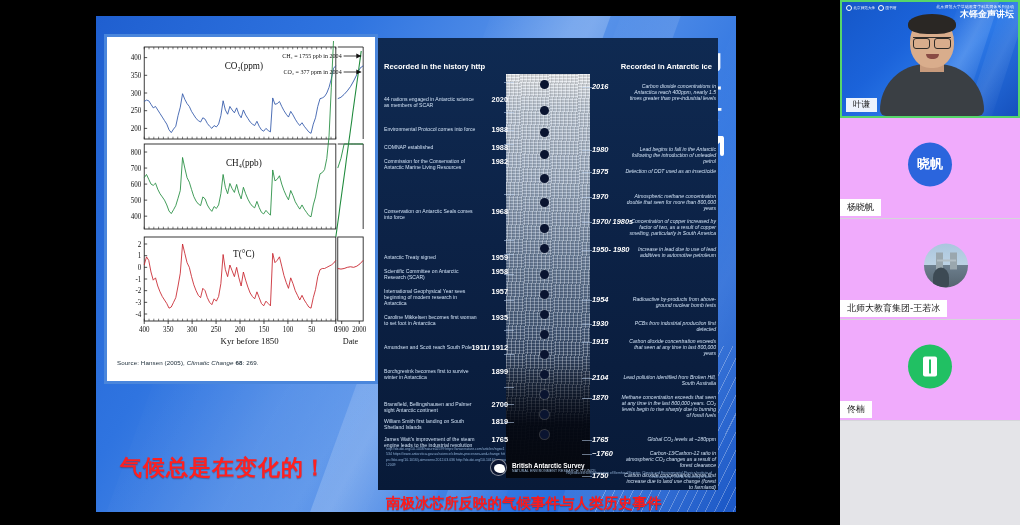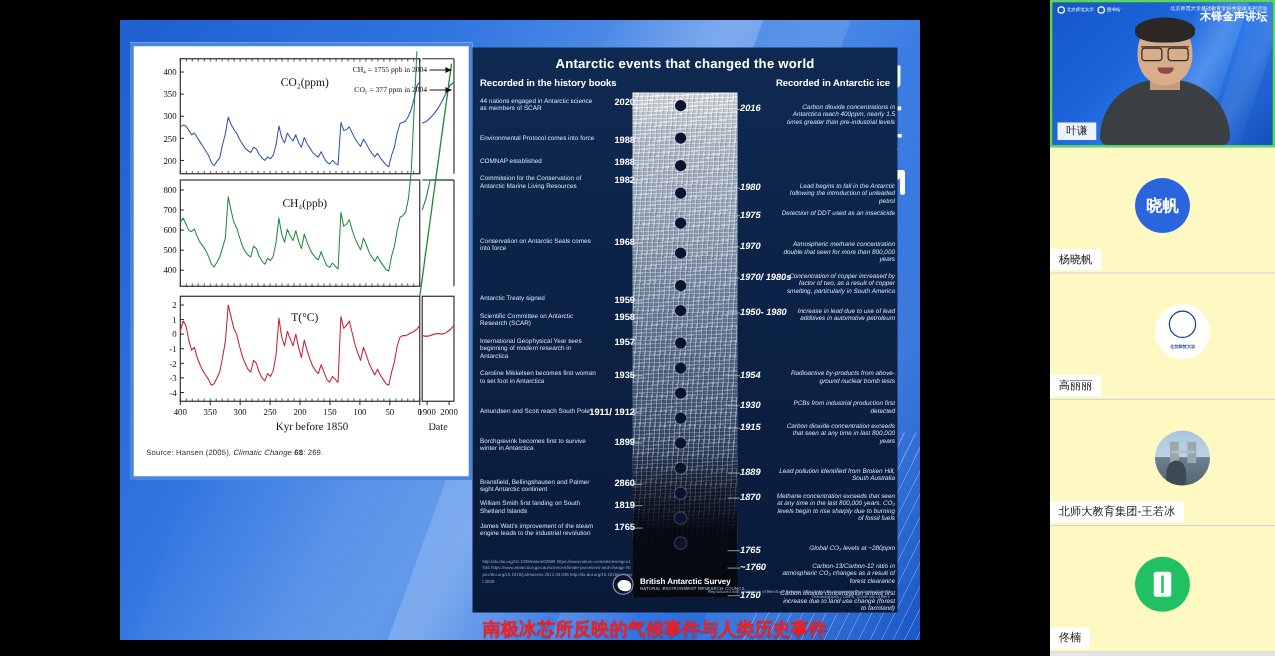--- a/index.html
+++ b/index.html
@@ -119,21 +119,21 @@
   .dot {
     position:absolute; left:162px; width:9px; height:9px; border-radius:50%;
     background:#0a1430; box-shadow: 0 0 0 1px rgba(255,255,255,.18);
   }
 
   .evt { position:absolute; font-family:"Liberation Sans", sans-serif; }
   .evt .yr {
     font-weight:700; font-size:7.4px; color:#ffffff; white-space:nowrap; line-height:8.6px;
   }
   .evt .tx { font-size:5.1px; color:#cfe0f4; line-height:6.0px; }
-  .evt.left  { text-align:left;  width:120px; left:6px; }
+  .evt.left  { text-align:left;  width:120px; left:6px;margin-top:18px; }
   .evt.left .yr { position:absolute; right:-4px; top:0; }
   .evt.left .tx { width:96px; }
   .evt.right { text-align:right; width:124px; left:214px;font-style:italic; }
   .evt.right .yr { position:absolute; left:0; top:0; }
   .evt.right .tx { margin-left:29px; }
 
   .leader {
     position:absolute; height:1px; background: rgba(190,212,240,.55);
   }
 
@@ -159,21 +159,21 @@
     position:absolute; right:6px; bottom:10px; width:150px; text-align:right;
     font-size:3.4px; line-height:4.6px; color:#93b2d6;
   }
 
   
   #rail {
     position:absolute; left:840px; top:0; width:180px; height:525px;
     background:#e4e4e8;
   }
   #video-tile {
-    position:relative; width:180px; height:118px; background:#404040;
+    position:relative; width:180px; height:118px; background:#a16207;
     border:2px solid #56d66a; overflow:hidden;
   }
   #video-bg {
     position:absolute; inset:0;
     background: linear-gradient(135deg,#1557c8 0%, #1b63da 35%, #2c79e8 60%, #1550bd 100%);
   }
   #video-bg .vsweep{
     position:absolute; background: linear-gradient(100deg, rgba(255,255,255,0) 0%, rgba(255,255,255,.18) 50%, rgba(255,255,255,0) 100%);
     transform: skewX(-18deg);
   }
@@ -220,21 +220,21 @@
   #sp-mouth {
     position:absolute; left:50px; bottom:57px; width:13px; height:5px;
     background:#8a4b44; border-radius:0 0 7px 7px;
   }
   #vt-name {
     position:absolute; left:4px; bottom:4px; background:rgba(255,255,255,.92);
     color:#1b1b1b; font-size:8.5px; padding:1px 7px; font-family:"DejaVu Sans",sans-serif;
   }
 
   .p-tile {
-    position:relative; width:180px; height:101px; background:#fef9c3;
+    position:relative; width:180px; height:101px; background:#f0abfc;
     border-bottom:1px solid #d5d5da;
     padding-left:32px;
   }
   .p-avatar {
     position:absolute; left:50%; top:50%; transform:translate(-50%,-58%);
     width:44px; height:44px; border-radius:50%;
     display:flex; align-items:center; justify-content:center;
     font-family:"DejaVu Sans", sans-serif; font-size:13px; color:#fff; font-weight:700;
     overflow:hidden;
   }
@@ -545,22 +545,21 @@
               <text x="141.8" y="303" text-anchor="middle" font-size="9" font-family="&quot;Liberation Serif&quot;, serif" fill="#111">Kyr before 1850</text>
               <text x="245" y="303" text-anchor="middle" font-size="8.4" font-family="&quot;Liberation Serif&quot;, serif" fill="#111">Date</text>
             </g>
         </svg>
         <div id="chart-source">
           <span>Source: Hansen (2005), </span><i>Climatic Change </i><b>68</b><span>: 269.</span>
         </div>
       </div>
 
       <div id="poster">
-        <div id="poster-title">Antarctic events that changed the world</div>
-        <div class="poster-colhead left">Recorded in the history books</div>
+        <div class="poster-colhead left">Recorded in the history http</div>
         <div class="poster-colhead right">Recorded in Antarctic ice</div>
 
         <div id="ice-core">
           <div class="grain"></div>
           <div class="deep"></div>
         </div>
 
         <div id="poster-events">
             <div class="evt left" style="top: 40px;">
               <div class="yr">2020</div>
@@ -611,21 +610,21 @@
               <div class="yr">1911/ 1912</div>
               <div class="tx">Amundsen and Scott reach South Pole</div>
             </div>
             <div class="leader" style="top: 292px; left: 126px; width: 10px;"></div>
             <div class="evt left" style="top: 312px;">
               <div class="yr">1899</div>
               <div class="tx">Borchgrevink becomes first to survive winter in Antarctica</div>
             </div>
             <div class="leader" style="top: 316px; left: 126px; width: 10px;"></div>
             <div class="evt left" style="top: 345px;">
-              <div class="yr">2860</div>
+              <div class="yr">2700</div>
               <div class="tx">Bransfield, Bellingshausen and Palmer sight Antarctic continent</div>
             </div>
             <div class="leader" style="top: 349px; left: 126px; width: 10px;"></div>
             <div class="evt left" style="top: 362px;">
               <div class="yr">1819</div>
               <div class="tx">William Smith first landing on South Shetland Islands</div>
             </div>
             <div class="leader" style="top: 366px; left: 126px; width: 10px;"></div>
             <div class="evt left" style="top: 380px;">
               <div class="yr">1765</div>
@@ -671,21 +670,21 @@
               <div class="yr">1930</div>
               <div class="tx">PCBs from industrial production first detected</div>
             </div>
             <div class="leader" style="top: 286px; left: 204px; width: 10px;"></div>
             <div class="evt right" style="top: 300px;">
               <div class="yr">1915</div>
               <div class="tx">Carbon dioxide concentration exceeds that seen at any time in last 800,000 years</div>
             </div>
             <div class="leader" style="top: 304px; left: 204px; width: 10px;"></div>
             <div class="evt right" style="top: 336px;">
-              <div class="yr">1889</div>
+              <div class="yr">2104</div>
               <div class="tx">Lead pollution identified from Broken Hill, South Australia</div>
             </div>
             <div class="leader" style="top: 340px; left: 204px; width: 10px;"></div>
             <div class="evt right" style="top: 356px;">
               <div class="yr">1870</div>
               <div class="tx">Methane concentration exceeds that seen at any time in the last 800,000 years. CO₂ levels begin to rise sharply due to burning of fossil fuels</div>
             </div>
             <div class="leader" style="top: 360px; left: 204px; width: 10px;"></div>
             <div class="evt right" style="top: 398px;">
               <div class="yr">1765</div>
@@ -726,20 +725,21 @@
           <div class="dot" style="top: 252px;"></div>
           <div class="dot" style="top: 272px;"></div>
           <div class="dot" style="top: 292px;"></div>
           <div class="dot" style="top: 312px;"></div>
           <div class="dot" style="top: 332px;"></div>
           <div class="dot" style="top: 352px;"></div>
           <div class="dot" style="top: 372px;"></div>
           <div class="dot" style="top: 392px;"></div>
         </div>
 
+      <div class="cap" id="cap-climate">气候总是在变化的！</div>
       <div class="cap" id="cap-ice">南极冰芯所反映的气候事件与人类历史事件</div>
     </div>
   </div>
 
   <div id="rail">
 
     <div id="video-tile">
       <div id="video-bg">
         <div class="vsweep" style="left:96px;top:-10px;width:40px;height:150px;"></div>
         <div class="vsweep" style="left:140px;top:-10px;width:26px;height:150px;opacity:.6"></div>
@@ -770,27 +770,20 @@
         <div id="sp-mouth"></div>
       </div>
 
       <div id="vt-name">叶谦</div>
     </div>
 
     <div id="participant-list">
         <div class="p-tile">
           <div class="p-avatar" style="background: rgb(43, 101, 221);">晓帆</div>
           <div class="p-name">杨晓帆</div>
-        </div>
-        <div class="p-tile">
-          <div class="p-avatar seal-av">
-            <div class="seal-ring"></div>
-            <div class="seal-cap">北京师范大学</div>
-          </div>
-          <div class="p-name">高丽丽</div>
         </div>
         <div class="p-tile">
           <div class="p-avatar photo-av">
             <div class="twr l"></div>
             <div class="twr r"></div>
             <div class="span"></div>
             <div class="fig"></div>
           </div>
           <div class="p-name">北师大教育集团-王若冰</div>
         </div>

